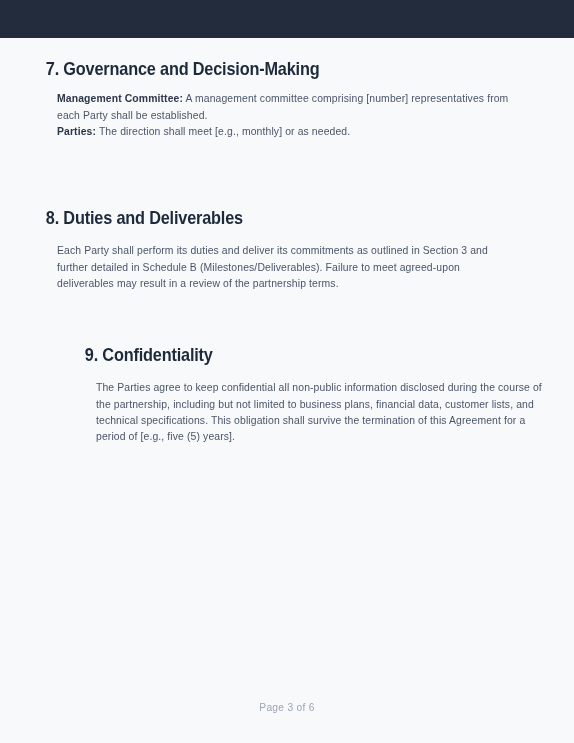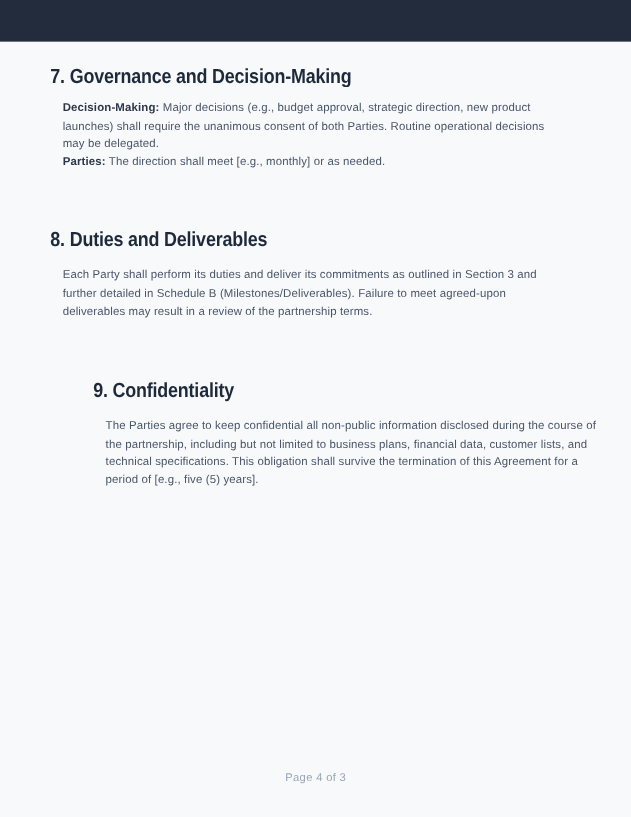--- a/index.html
+++ b/index.html
@@ -101,35 +101,35 @@
 <body>
 
 <div class="header-bar"></div>
 
 <div class="page-sheet">
   <div class="content">
 
     <section class="section" id="sec-governance">
       <h2 class="section-heading">7. Governance and Decision-Making</h2>
       <div class="section-body">
-        <p><span class="lead">Decision-Making:</span><span> Major decisions (e.g., budget approval, strategic direction, new product launches) shall require the unanimous consent of both Parties. Routine operational decisions may be delegated.</span></p>
+        <p><span class="lead">Management Committee:</span><span> A management committee comprising [number] representatives from each Party shall be established.</span></p>
         <p><span class="lead">Parties:</span><span> The direction shall meet [e.g., monthly] or as needed.</span></p>
       </div>
     </section>
 
     <section class="section" id="sec-duties">
       <h2 class="section-heading">8. Duties and Deliverables</h2>
       <div class="section-body">
         <p><span>Each Party shall perform its duties and deliver its commitments as outlined in Section 3 and further detailed in Schedule B (Milestones/Deliverables). Failure to meet agreed-upon deliverables may result in a review of the partnership terms.</span></p>
       </div>
     </section>
 
     <section class="section" id="sec-confidentiality">
       <h2 class="section-heading">9. Confidentiality</h2>
       <div class="section-body">
         <p><span>The Parties agree to keep confidential all non-public information disclosed during the course of the partnership, including but not limited to business plans, financial data, customer lists, and technical specifications. This obligation shall survive the termination of this Agreement for a period of [e.g., five (5) years].</span></p>
       </div>
     </section>
 
-    <div class="page-footer">Page 4 of 3</div>
+    <div class="page-footer">Page 3 of 6</div>
 
   </div>
 </div>
 
 </body></html>

